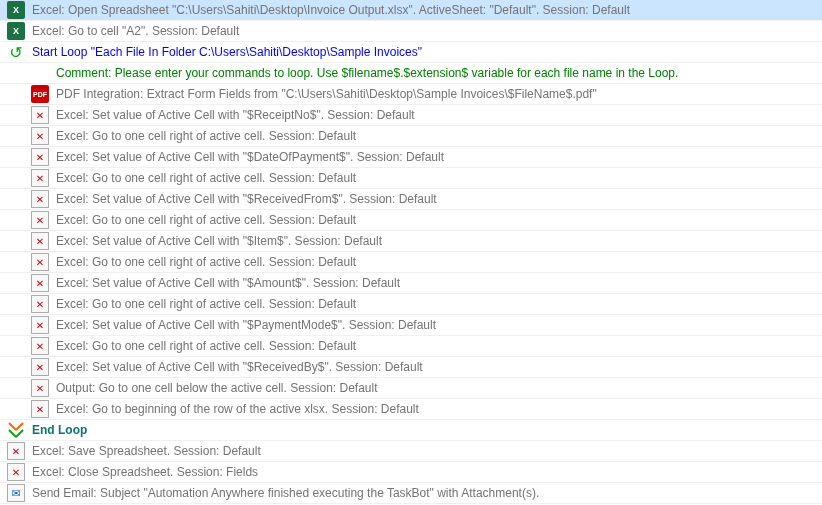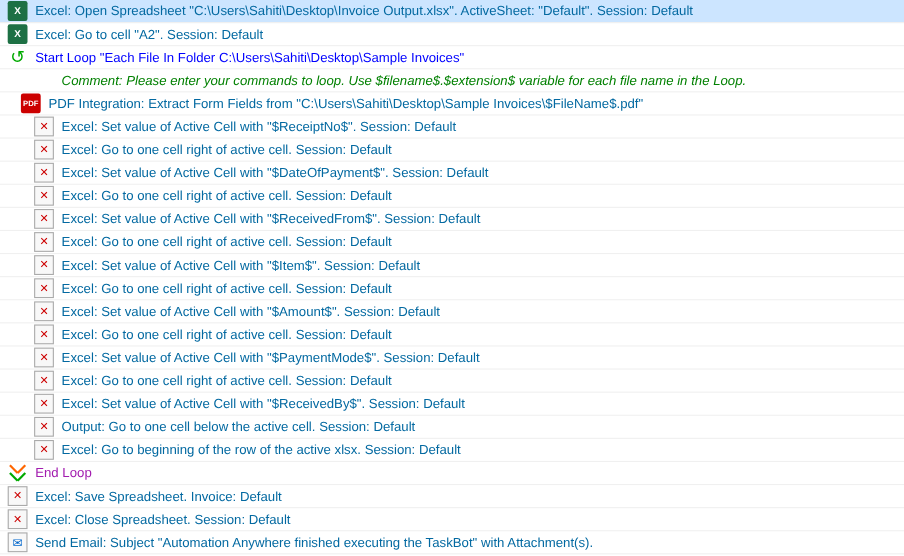--- a/index.html
+++ b/index.html
@@ -27,34 +27,34 @@
     .icon-cell {
       width: 24px;
       min-width: 24px;
       display: flex;
       align-items: center;
       justify-content: center;
       margin-right: 4px;
     }
     .task-text {
       flex: 1;
-      color: #0369a1;
+      color: #737373;
       white-space: nowrap;
       overflow: hidden;
       text-overflow: ellipsis;
     }
     .task-text.blue-link {
       color: #0000ff;
     }
     .task-text.green-comment {
       color: #008000;
     }
     .task-text.end-loop {
-      color: #a21caf;
-      font-weight: normal;
+      color: #0f766e;
+      font-weight: bold;
     }
     
     .icon-excel {
       width: 18px;
       height: 18px;
       background: #1d7044;
       color: white;
       font-size: 9px;
       font-weight: bold;
       display: flex;
@@ -121,27 +121,27 @@
         <div class="icon-excel">X</div>
       </div>
       <div class="task-text ">Excel: Go to cell "A2". Session: Default</div>
     </div>
     <div class="task-row">
       <div class="icon-cell">
         <div class="icon-loop-start">↺</div>
       </div>
       <div class="task-text blue-link">Start Loop "Each File In Folder C:\Users\Sahiti\Desktop\Sample Invoices"</div>
     </div>
-    <div class="task-row" style="padding-left: 28px; font-style: italic;">
+    <div class="task-row" style="padding-left: 28px;">
       <div class="icon-cell">
         <div style="width:18px;height:18px;"></div>
       </div>
       <div class="task-text green-comment">Comment: Please enter your commands to loop. Use $filename$.$extension$ variable for each file name in the Loop.</div>
     </div>
-    <div class="task-row" style="padding-left: 16px;">
+    <div class="task-row" style="padding-left: 28px;">
       <div class="icon-cell">
         <div class="icon-pdf">PDF</div>
       </div>
       <div class="task-text ">PDF Integration: Extract Form Fields from "C:\Users\Sahiti\Desktop\Sample Invoices\$FileName$.pdf"</div>
     </div>
     <div class="task-row" style="padding-left: 28px;">
       <div class="icon-cell">
         <div class="icon-x">✕</div>
       </div>
       <div class="task-text ">Excel: Set value of Active Cell with "$ReceiptNo$". Session: Default</div>
@@ -240,27 +240,27 @@
             <line x1="9" y1="16" x2="16" y2="9" stroke="#00aa00" stroke-width="2"></line>
           </svg>
         </div>
       </div>
       <div class="task-text end-loop">End Loop</div>
     </div>
     <div class="task-row">
       <div class="icon-cell">
         <div class="icon-x">✕</div>
       </div>
-      <div class="task-text ">Excel: Save Spreadsheet. Invoice: Default</div>
-    </div>
-    <div class="task-row">
-      <div class="icon-cell">
-        <div class="icon-x">✕</div>
-      </div>
-      <div class="task-text ">Excel: Close Spreadsheet. Session: Default</div>
+      <div class="task-text ">Excel: Save Spreadsheet. Session: Default</div>
+    </div>
+    <div class="task-row">
+      <div class="icon-cell">
+        <div class="icon-x">✕</div>
+      </div>
+      <div class="task-text ">Excel: Close Spreadsheet. Session: Fields</div>
     </div>
     <div class="task-row">
       <div class="icon-cell">
         <div class="icon-email">✉</div>
       </div>
       <div class="task-text ">Send Email: Subject "Automation Anywhere finished executing the TaskBot" with Attachment(s).</div>
     </div>
   </div>
 
 </body></html>

